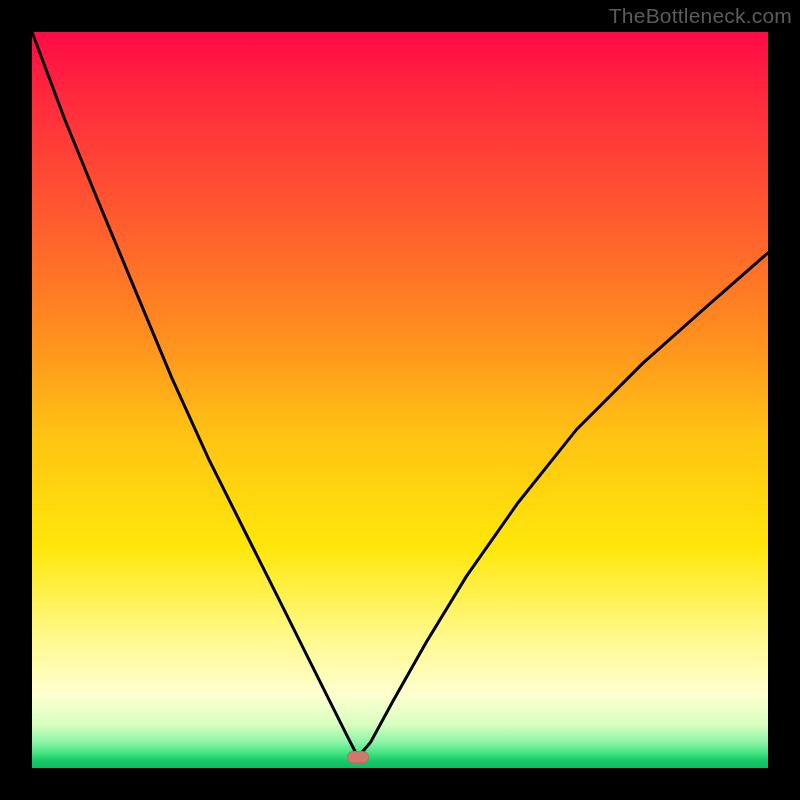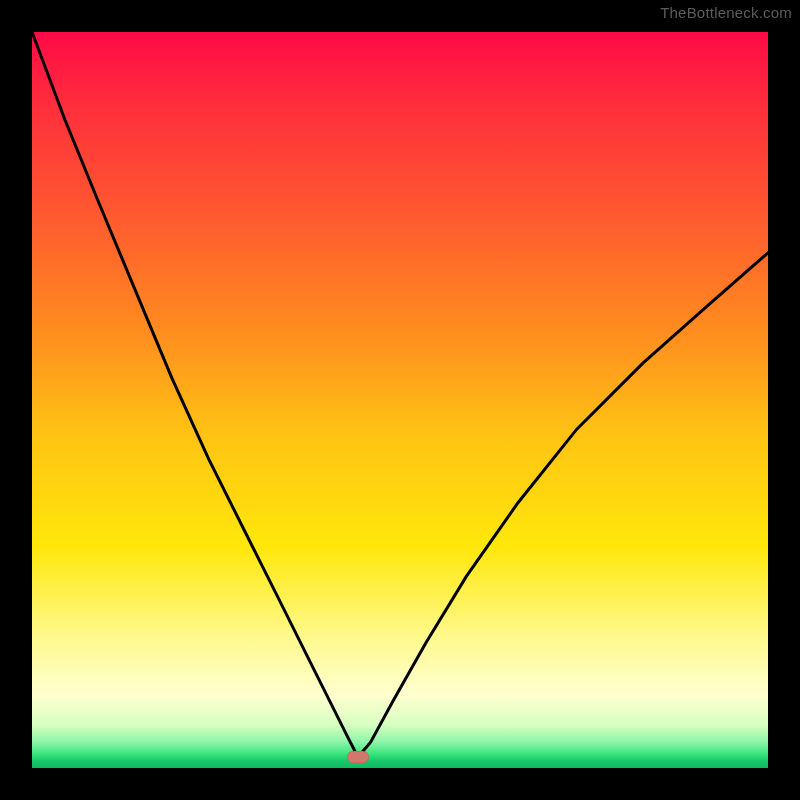--- a/index.html
+++ b/index.html
@@ -64,21 +64,21 @@
     background: #d1786c;
     border-radius: 6px;
     transform: translate(-50%, -50%);
     box-shadow: 0 0 0 0.5px rgba(0,0,0,0.15) inset;
   }
   .watermark {
     position: absolute;
     top: 4px;
     right: 8px;
     color: #5c5c5c;
-    font-size: 15px;
+    font-size: 21px;
     font-weight: 400;
     letter-spacing: 0.2px;
     user-select: none;
   }
 </style>
 </head>
 <body>
 
 <div class="frame">
 

